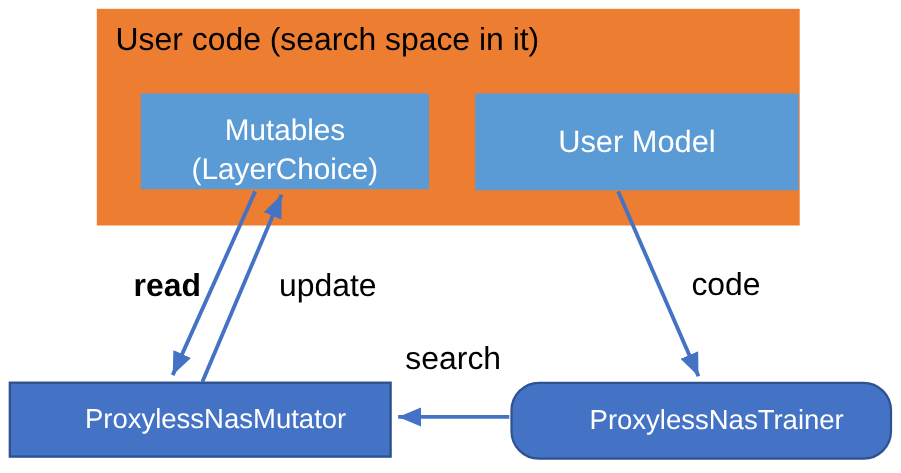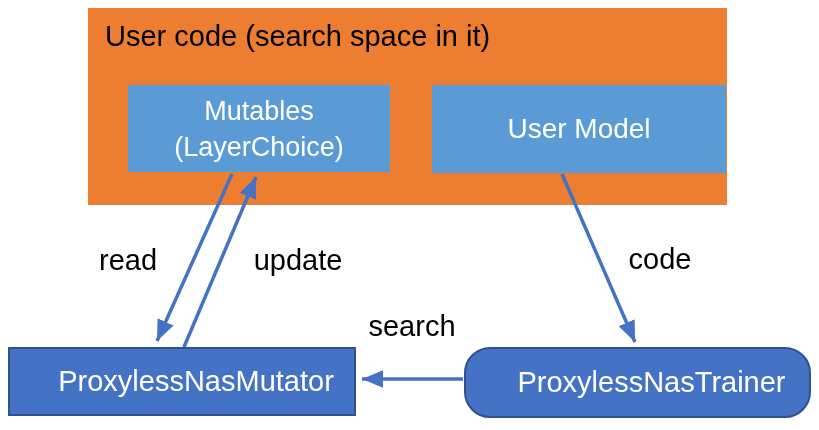--- a/index.html
+++ b/index.html
@@ -39,33 +39,33 @@
     background: var(--inner-box-fill);
     color: var(--box-text);
     display: flex;
     flex-direction: column;
     align-items: center;
     justify-content: center;
     text-align: center;
     font-size: 27px;
     line-height: 36px;
   }
-  .inner-box.mutables { left: 40px; top: 77px; width: 262px; height: 87px; }
+  .inner-box.mutables { left: 40px; top: 77px; width: 262px; height: 87px; justify-content: flex-end; }
   .inner-box.user-model { left: 344px; top: 77px; width: 294px; height: 88px; font-size: 28px; }
 
   .component-box {
     position: absolute;
     background: var(--component-fill);
     border: 2px solid var(--component-border);
     color: var(--box-text);
     display: flex;
     align-items: center;
     justify-content: center;
     text-align: center;
-    font-size: 29px;
+    font-size: 25px;
     white-space: nowrap;
     padding-left: 28px;
   }
   .component-box.mutator { left: 8px; top: 347px; width: 348px; height: 69px; }
   .component-box.trainer { left: 464px; top: 347px; width: 347px; height: 71px; border-radius: 26px; }
 
   svg.arrows {
     position: absolute; inset: 0;
     width: 819px; height: 430px;
     pointer-events: none;
@@ -73,21 +73,21 @@
   svg.arrows line { stroke: var(--arrow); stroke-width: 3.5; }
   svg.arrows .head { fill: var(--arrow); }
 
   .edge-label {
     position: absolute;
     font-size: 29px;
     color: var(--label-text);
     white-space: nowrap;
     transform: translateX(-50%);
   }
-  .edge-label.read    { left: 128px; top: 244px; }
+  .edge-label.read    { left: 152px; top: 244px; font-weight: bold; }
   .edge-label.update  { left: 298px; top: 244px; }
   .edge-label.input   { left: 660px; top: 243px; }
   .edge-label.operate { left: 412px; top: 310px; }
 </style>
 </head>
 <body>
 
 <div class="stage">
 
   <div class="container-box">

